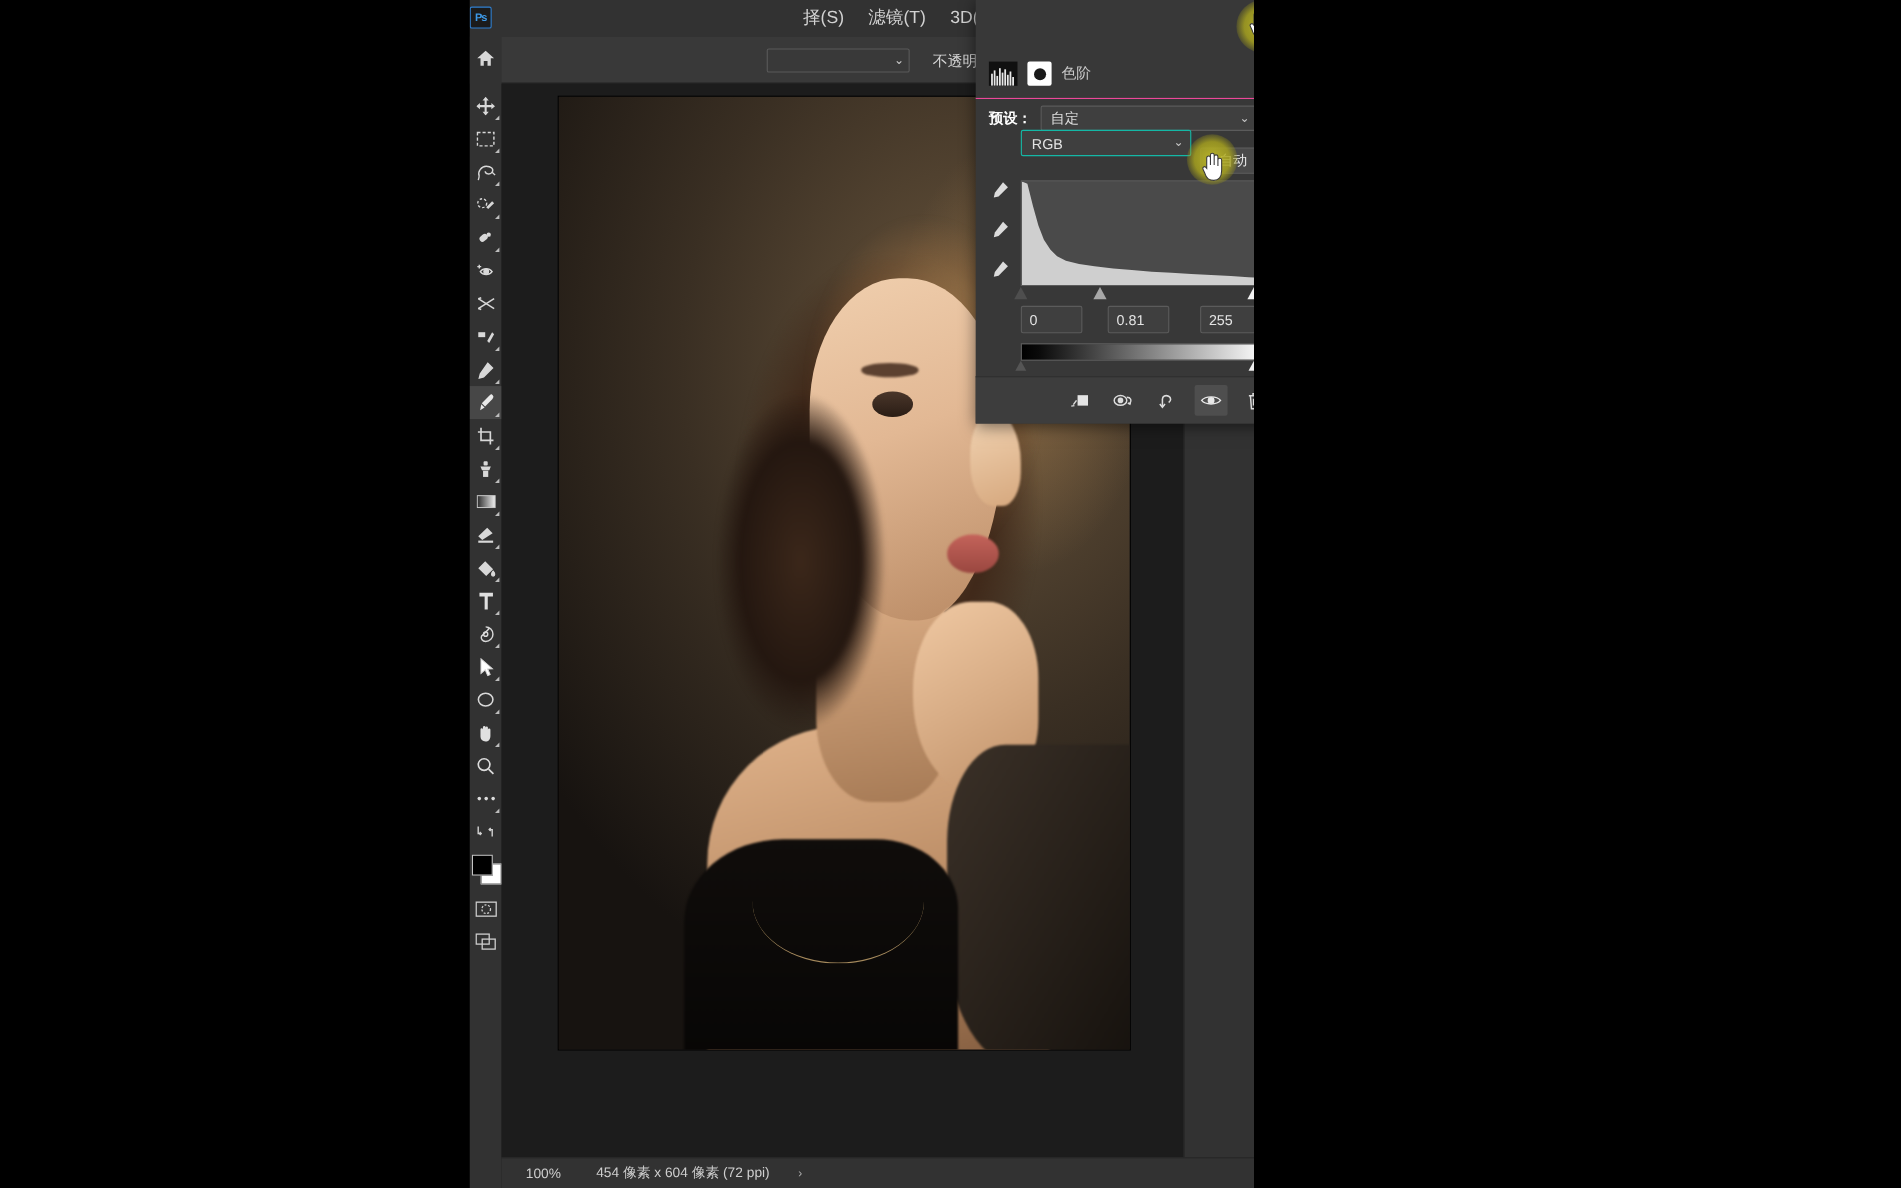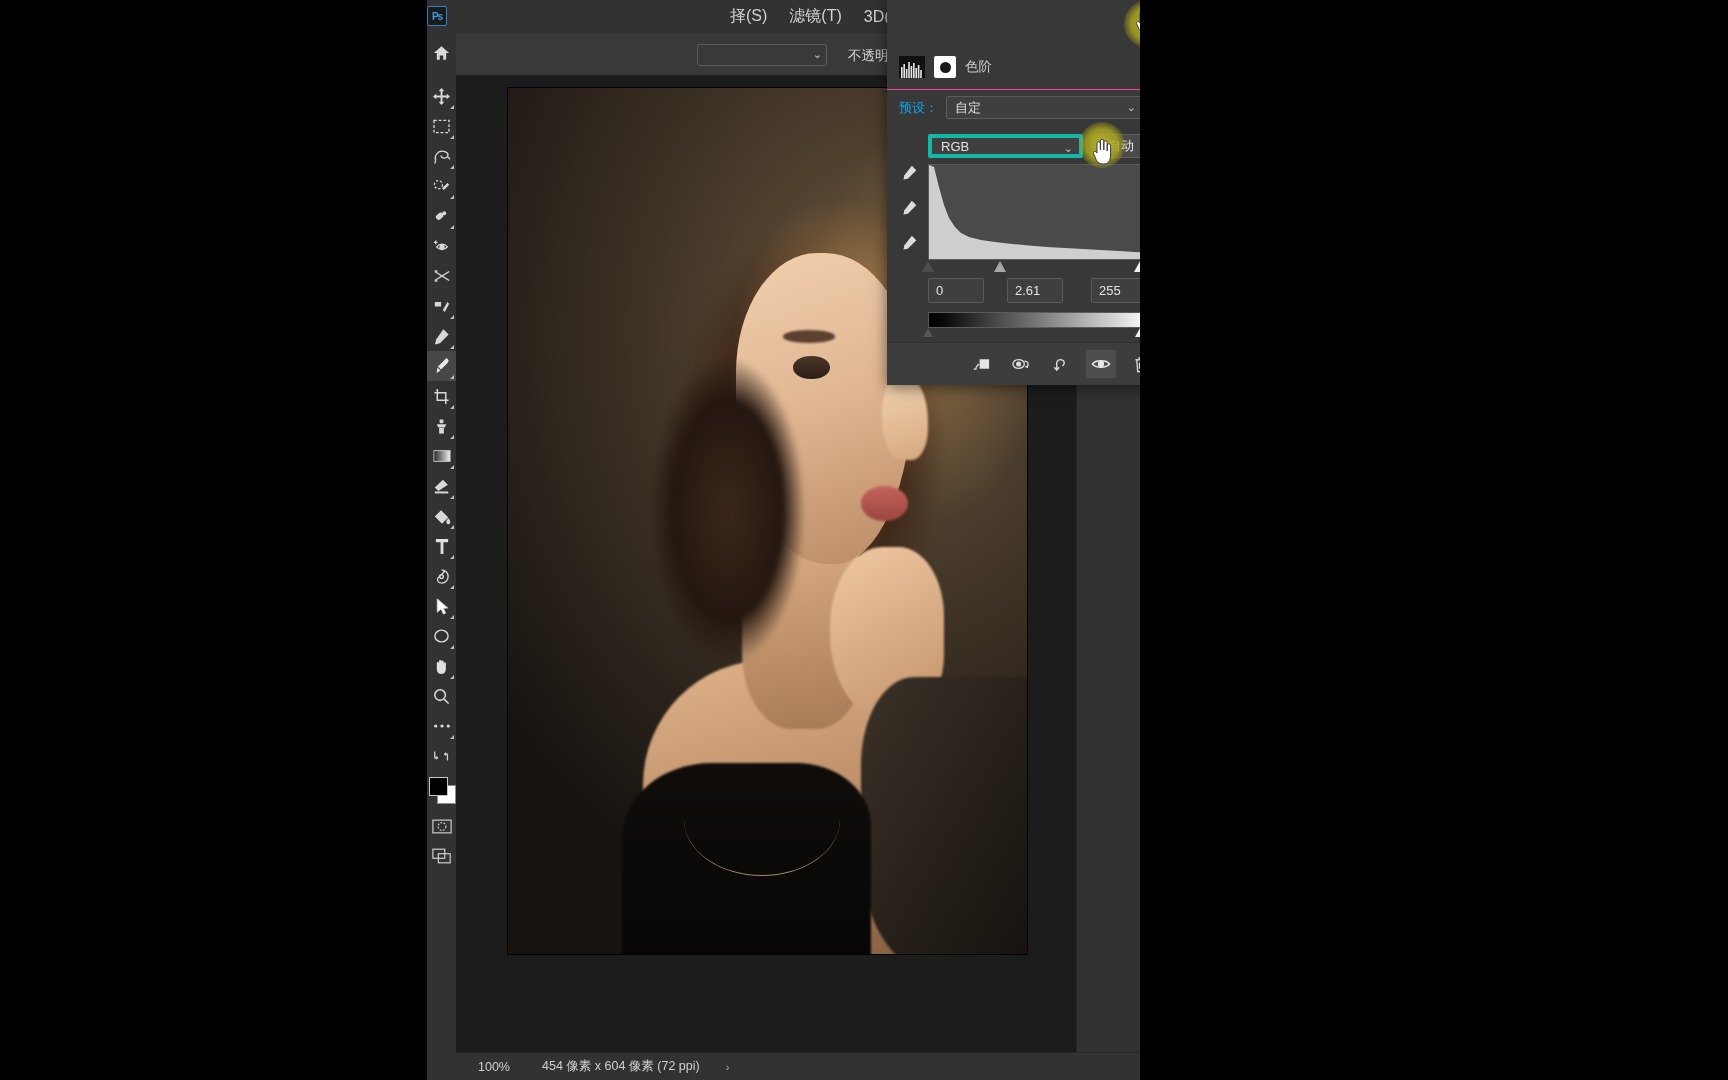--- a/index.html
+++ b/index.html
@@ -217,31 +217,31 @@
   .mask-icon {
     width: 22px; height: 22px; background: #fff; border-radius: 2px;
     display:flex; align-items:center; justify-content:center;
   }
   .mask-icon .dot { width: 11px; height: 11px; background:#1a1a1a; border-radius:50%; }
   .props-title { color: #c9c9c9; font-size: 13.5px; }
 
   .props-body { position: absolute; left: 0; top: 90px; width: 291px; height: 252px; }
 
   .row-preset { position: absolute; left: 12px; top: 6px; display:flex; align-items:center; gap:8px; }
-  .preset-label { color: #0ea5e9; font-size: 13px; }
+  .preset-label { color: #ffffff; font-size: 13px; font-weight: bold; }
   .preset-sel {
     position: relative; width: 197px; height: 23px; background: #3f3f3f;
     border: 1px solid #5b5b5b; border-radius: 2px; color: #dedede; font-size: 13px;
     display: flex; align-items: center; padding-left: 8px;
   }
   .preset-sel .chev { position:absolute; right:6px; top:4px; font-size:11px; color:#c5c5c5; }
 
   .chan-sel {
-    position: absolute; left: 41px; top: 44px; width: 155px; height: 24px;
-    background: #3f3f3f; border: 4px solid #14b8a6; border-radius: 2px;
+    position: absolute; left: 41px; top: 28px; width: 155px; height: 24px;
+    background: #3f3f3f; border: 1px solid #14b8a6; border-radius: 2px;
     color: #e2e2e2; font-size: 13px; display:flex; align-items:center; padding-left: 9px;
   }
   .chan-sel .chev { position:absolute; right:6px; top:4px; font-size:11px; color:#c5c5c5; }
   .auto-btn {
     position: absolute; left: 204px; top: 44px; width: 60px; height: 24px;
     background: #4a4a4a; border: 1px solid #5e5e5e; border-radius: 2px;
     color: #e6e6e6; font-size: 13px; display:flex; align-items:center; justify-content:center;
   }
 
   .eyedroppers {
@@ -653,21 +653,21 @@
         </div>
 
         <div class="inp-slider">
           <div class="tri black" style="left:-6px; top:0;"></div>
           <div class="tri gray" style="left:66px; top:0;"></div>
           <div class="tri white" style="left:206px; top:0;"></div>
         </div>
 
         <div class="inp-fields">
           <div class="numf" style="left:0px;">0</div>
-          <div class="numf" style="left:79px;">2.61</div>
+          <div class="numf" style="left:79px;">0.81</div>
           <div class="numf" style="left:163px;">255</div>
         </div>
 
         <div class="out-gradient"></div>
         <div class="out-slider">
           <div class="tri-up black" style="left:-5px; top:0;"></div>
           <div class="tri-up white" style="left:207px; top:0;"></div>
         </div>
 
       </div>

